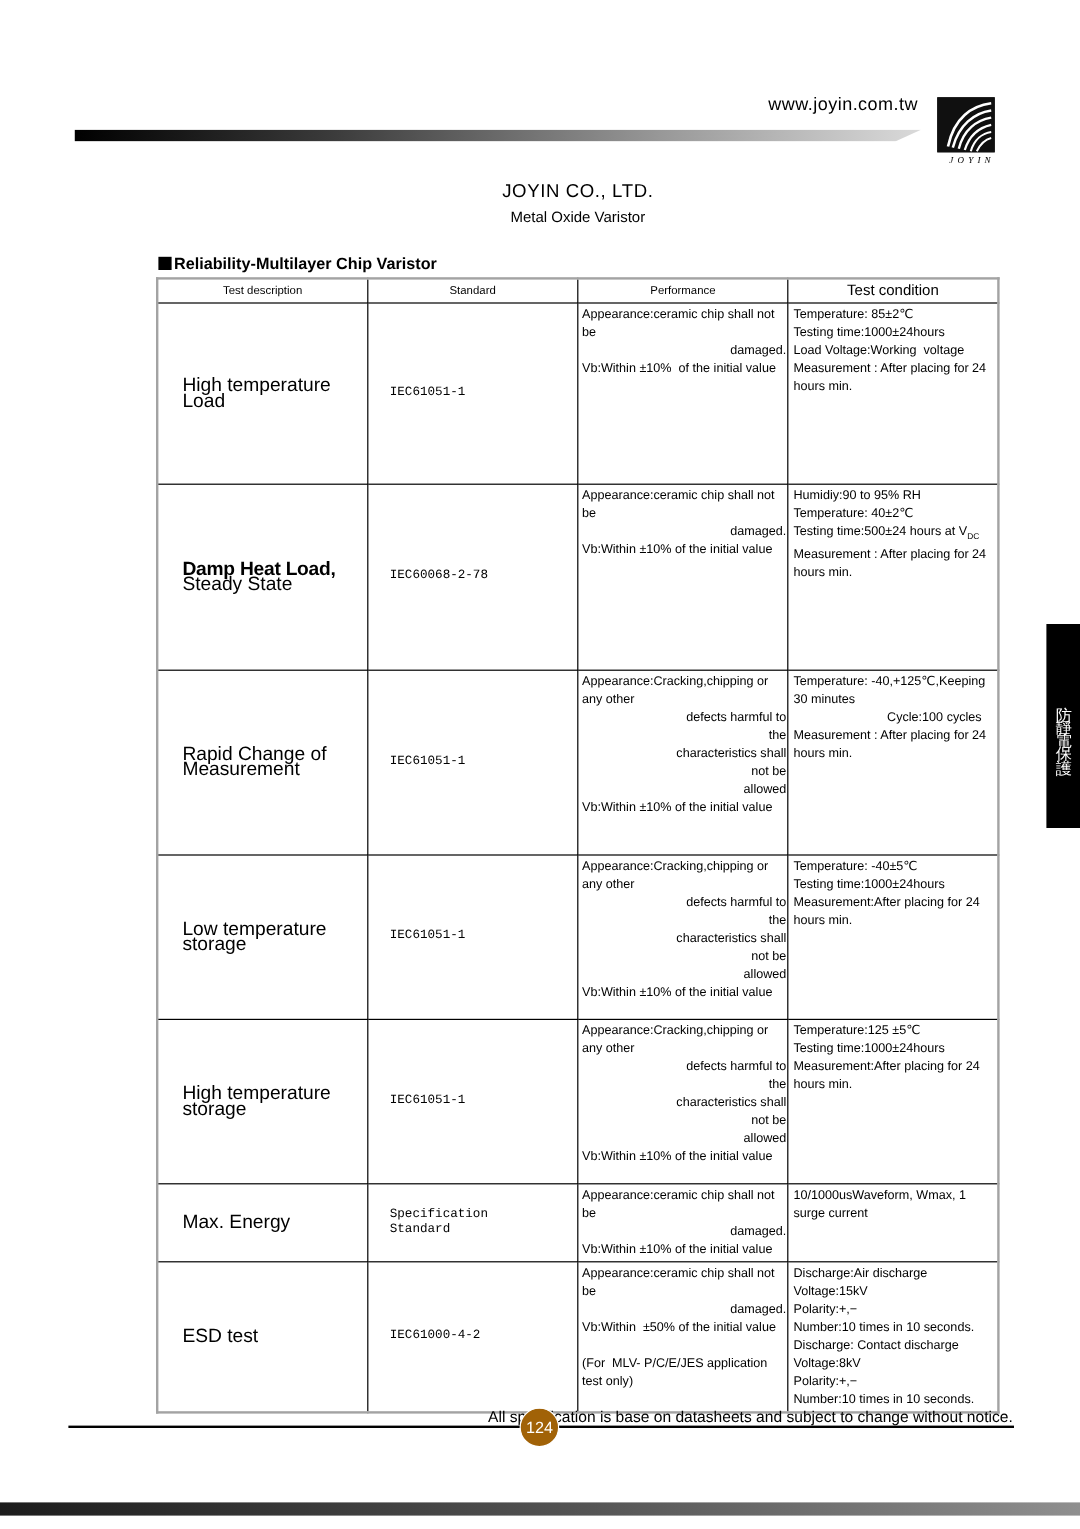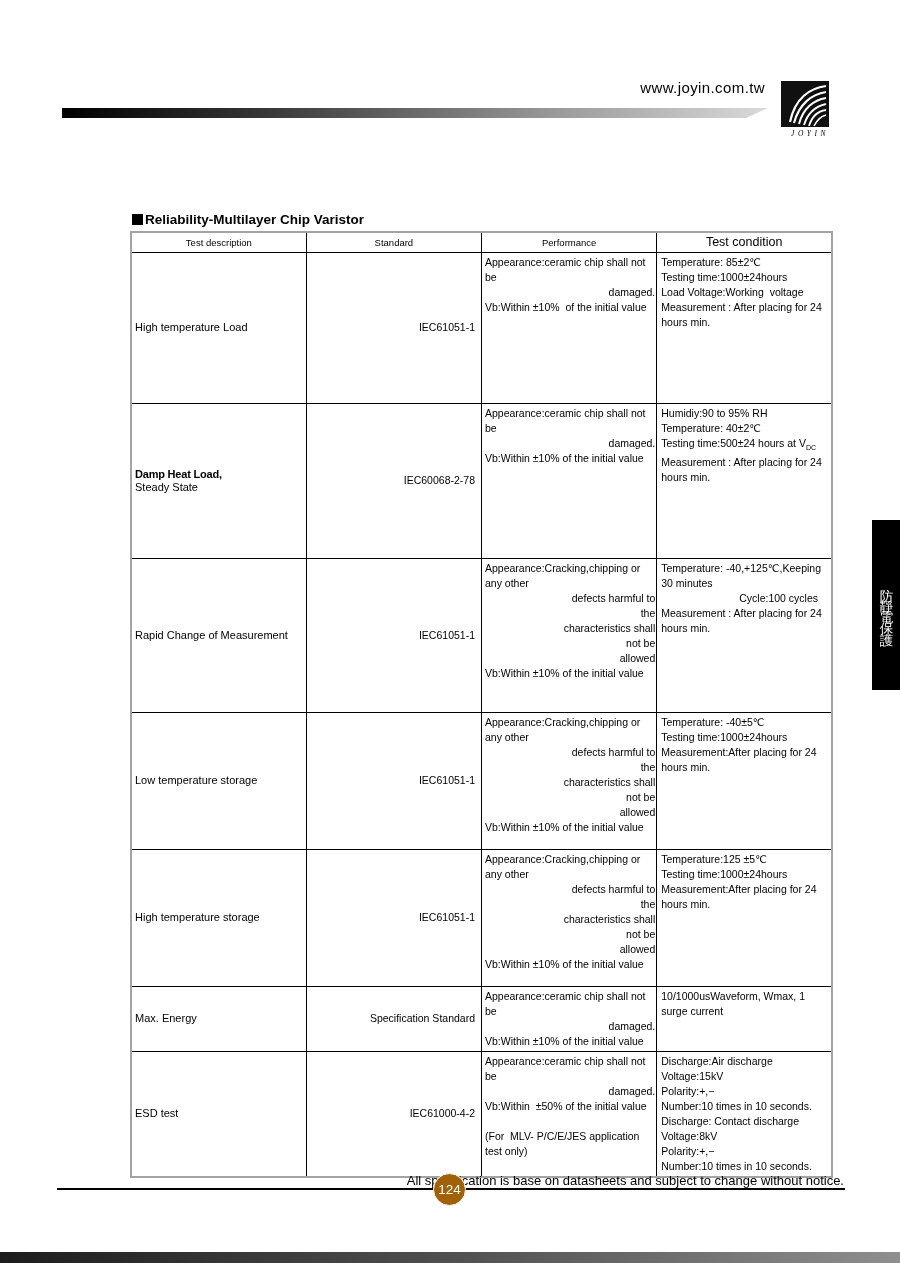--- a/index.html
+++ b/index.html
@@ -26,25 +26,25 @@
   .section-heading { position:absolute; left:132px; top:212px; font-size:13.5px;
     font-weight:bold; display:flex; align-items:center; }
   .bullet { display:inline-block; width:11px; height:11px; background:#000; margin-right:2px; }
   
   table.spec { position:absolute; left:130px; top:231px; width:703px;
     border-collapse:collapse; table-layout:fixed; border:2px solid #a3a3a3; }
   .spec th, .spec td { border:1px solid #000; }
   .spec th { font-weight:normal; height:20px; }
   .h-small { font-size:9.5px; }
   .h-large { font-size:12.5px; }
-  .c-desc { width:92px; vertical-align:middle; font-size:11px; line-height:13px;
-    padding:2px 1px 2px 3px; }
+  .c-desc { width:92px; vertical-align:middle; font-size:16px; line-height:13px;
+    padding:2px 1px 2px 20px; }
   .c-desc .b { font-weight:bold; letter-spacing:-.2px; }
-  .c-std { width:93px; vertical-align:middle; text-align:right; font-size:10.5px;
-    line-height:13px; padding:6px; }
+  .c-std { width:93px; vertical-align:middle; text-align:left; font-size:10.5px;
+    line-height:13px; padding:18px;font-family:Liberation Mono, monospace; }
   .c-perf { width:223px; vertical-align:top; font-size:10.5px; line-height:15px;
     padding:2px 1px 2px 3px; }
   .c-cond { width:295px; vertical-align:top; font-size:10.5px; line-height:15px;
     padding:2px 2px 2px 4px; }
   .c-perf div, .c-cond div { white-space:pre-wrap; }
   .ind { padding-left:72px;text-align:right; }
   .ind-c { padding-left:78px; }
   .sp { height:15px; }
   sub { font-size:7px; }
   
@@ -79,20 +79,24 @@
         <path d="M23 44 C 27 31, 36 25, 45 23" stroke="#fff" stroke-width="1.9" fill="none"></path>
         <path d="M28 45 C 31 35, 38 30, 45 29" stroke="#fff" stroke-width="1.8" fill="none"></path>
         <path d="M33 45 C 36 39, 41 35, 45 34" stroke="#fff" stroke-width="1.6" fill="none"></path>
       </svg>
     </div>
     <div class="logo-word">JOYIN</div>
   </div>
 
   <div class="top-bar"></div>
 
+  <div class="title-block">
+    <div class="company">JOYIN CO., LTD.</div>
+    <div class="product">Metal Oxide Varistor</div>
+  </div>
 
   <div class="section-heading">
     <span class="bullet"></span>
     <span>Reliability-Multilayer Chip Varistor</span>
   </div>
 
   <table class="spec">
     <tbody>
         <tr>
       <th class="h-small">Test description</th>

